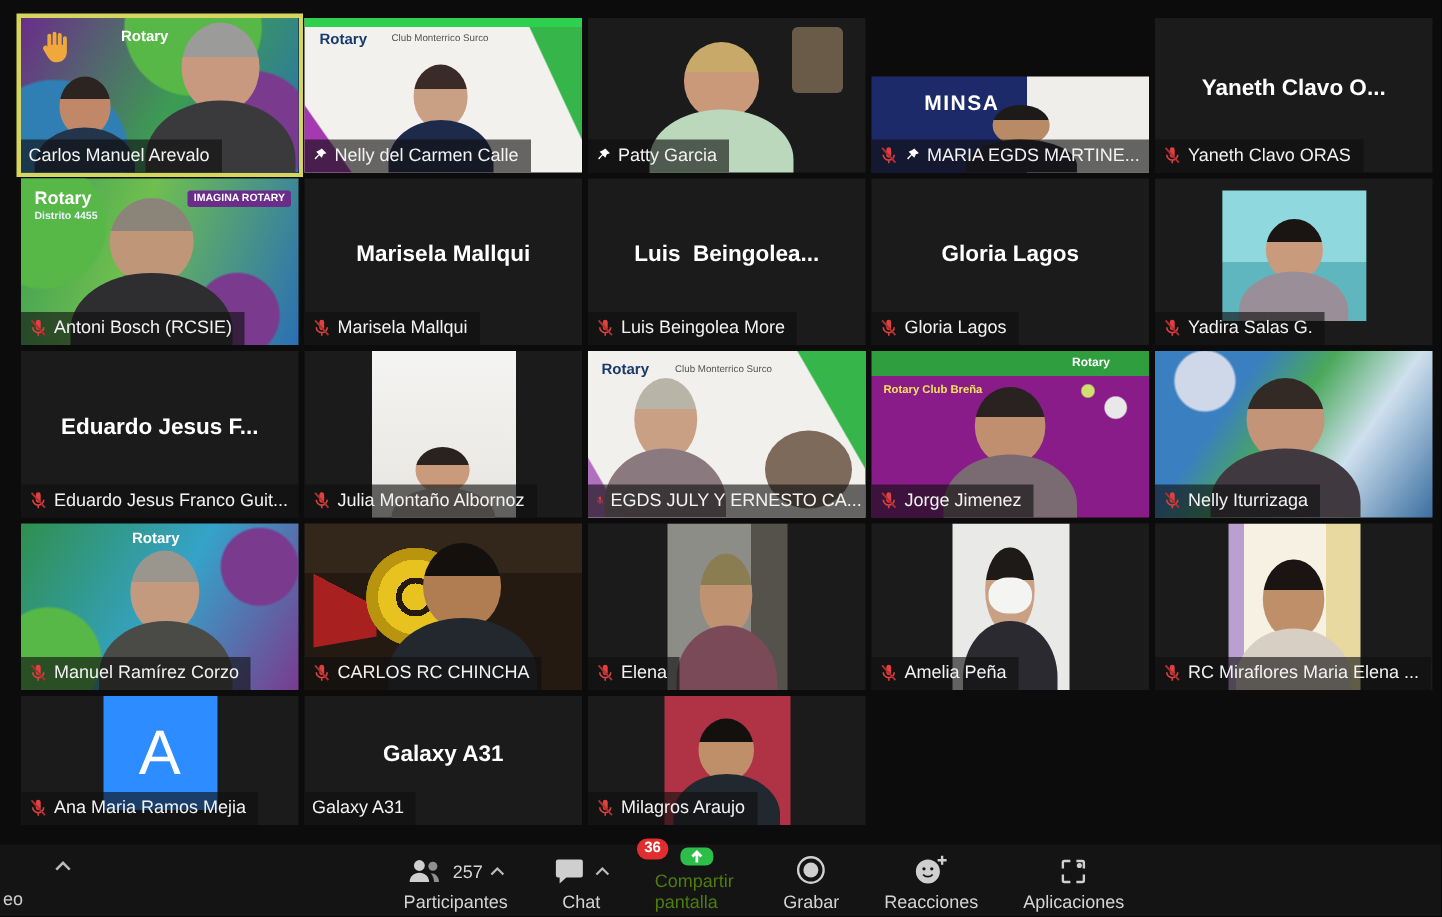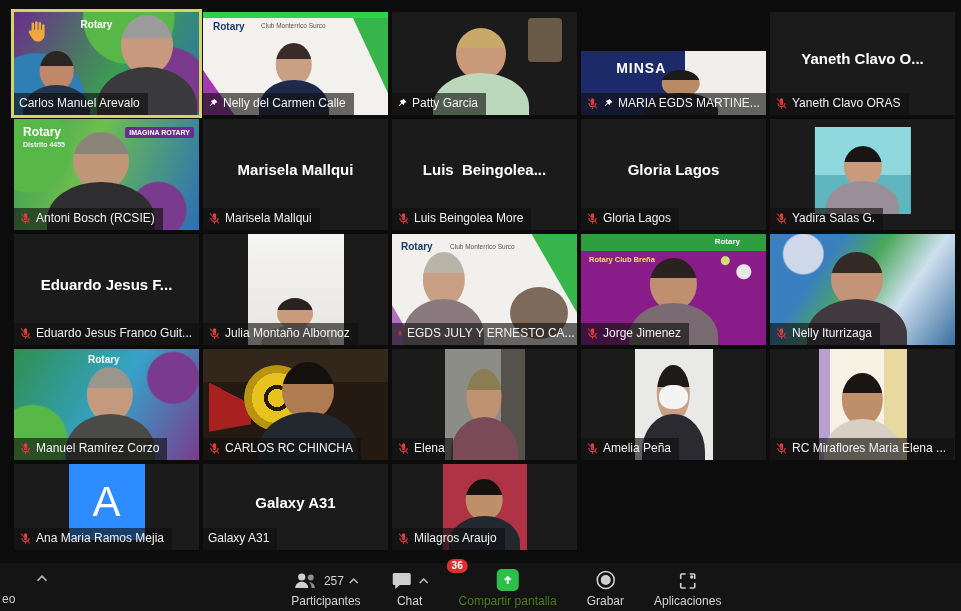--- a/index.html
+++ b/index.html
@@ -448,20 +448,30 @@
      </div>
 
      <div class="tb-btn">
        <svg width="22" height="22" viewBox="0 0 22 22">
             <circle cx="11" cy="11" r="8.5" fill="none" stroke="#cfcfcf" stroke-width="1.6"></circle>
             <circle cx="11" cy="11" r="5" fill="#cfcfcf"></circle>
           </svg>
        <span>Grabar</span>
      </div>
 
+     <div class="tb-btn">
+       <svg width="24" height="22" viewBox="0 0 24 22">
+            <circle cx="10" cy="12" r="8" fill="#cfcfcf"></circle>
+            <circle cx="7.4" cy="10.2" r="1.1" fill="#141414"></circle>
+            <circle cx="12.6" cy="10.2" r="1.1" fill="#141414"></circle>
+            <path d="M6.8 14a4.2 4.2 0 0 0 6.4 0" stroke="#141414" stroke-width="1.2" fill="none"></path>
+            <path d="M19.5 1.5v6M16.5 4.5h6" stroke="#cfcfcf" stroke-width="1.6"></path>
+          </svg>
+       <span>Reacciones</span>
+     </div>
 
      <div class="tb-btn">
        <svg width="20" height="20" viewBox="0 0 20 20">
             <path d="M3 8V4a1 1 0 0 1 1-1h4M12 3h4a1 1 0 0 1 1 1v4M17 12v4a1 1 0 0 1-1 1h-4M8 17H4a1 1 0 0 1-1-1v-4" stroke="#cfcfcf" stroke-width="1.6" fill="none"></path>
             <circle cx="14" cy="6" r="1.7" fill="#cfcfcf"></circle>
           </svg>
        <span>Aplicaciones</span>
      </div>
 
    </div>

